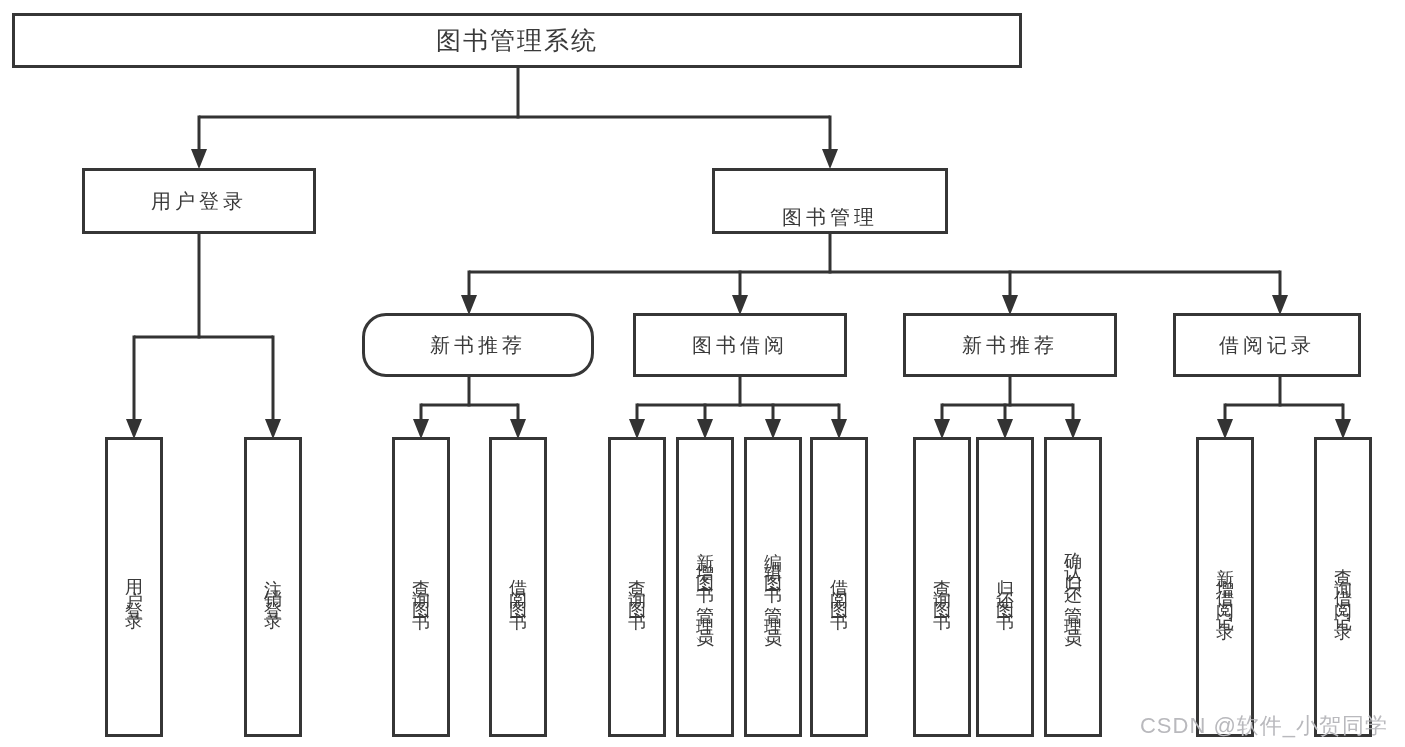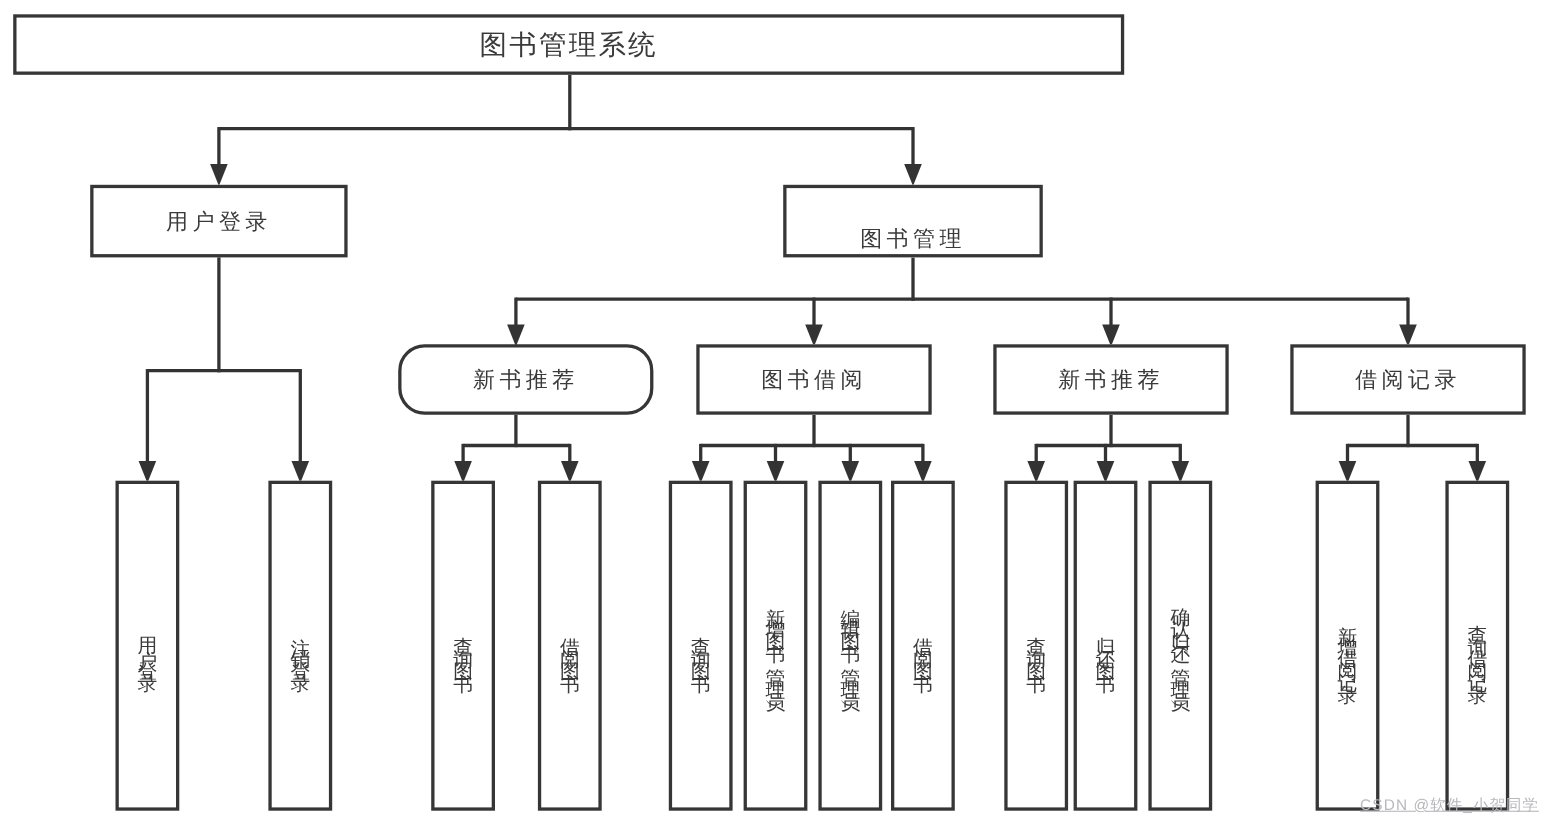--- a/index.html
+++ b/index.html
@@ -29,27 +29,26 @@
   .leaf { width: 58px; top: 437px; height: 300px; }
   .v-label {
     writing-mode: vertical-lr;
     font-size: 18px;
     letter-spacing: 11px;
     line-height: 1;
     white-space: nowrap;
   }
   .watermark {
     position: absolute;
-    right: 6px;
+    right: 17px;
     bottom: 6px;
-    font-size: 14px;
+    font-size: 22px;
     color: #b9b9bd;
     letter-spacing: 1px;
     white-space: nowrap;
-    text-decoration: underline;
   }
 </style>
 </head>
 <body>
 
 <div id="canvas">
 
   <svg id="wires" width="1405" height="747">
     <g>
       <line x1="518" y1="68" x2="518" y2="118.5"></line>
@@ -138,21 +137,21 @@
 
   <div class="box" style="left:362px; top:313px; width:232px; height:64px;border-radius:24px;">
     <span class="h-label">新书推荐</span>
   </div>
   <div class="box" style="left:633px; top:313px; width:214px; height:64px;">
     <span class="h-label">图书借阅</span>
   </div>
   <div class="box" style="left:903px; top:313px; width:214px; height:64px;">
     <span class="h-label">新书推荐</span>
   </div>
-  <div class="box" style="left:1173px; top:313px; width:214px; height:64px;">
+  <div class="box" style="left:1173px; top:313px; width:188px; height:64px;">
     <span class="h-label">借阅记录</span>
   </div>
 
   <div class="box leaf" style="left:105px;">
     <span class="v-label">用户登录</span>
   </div>
   <div class="box leaf" style="left:244px;">
     <span class="v-label">注销登录</span>
   </div>
 

